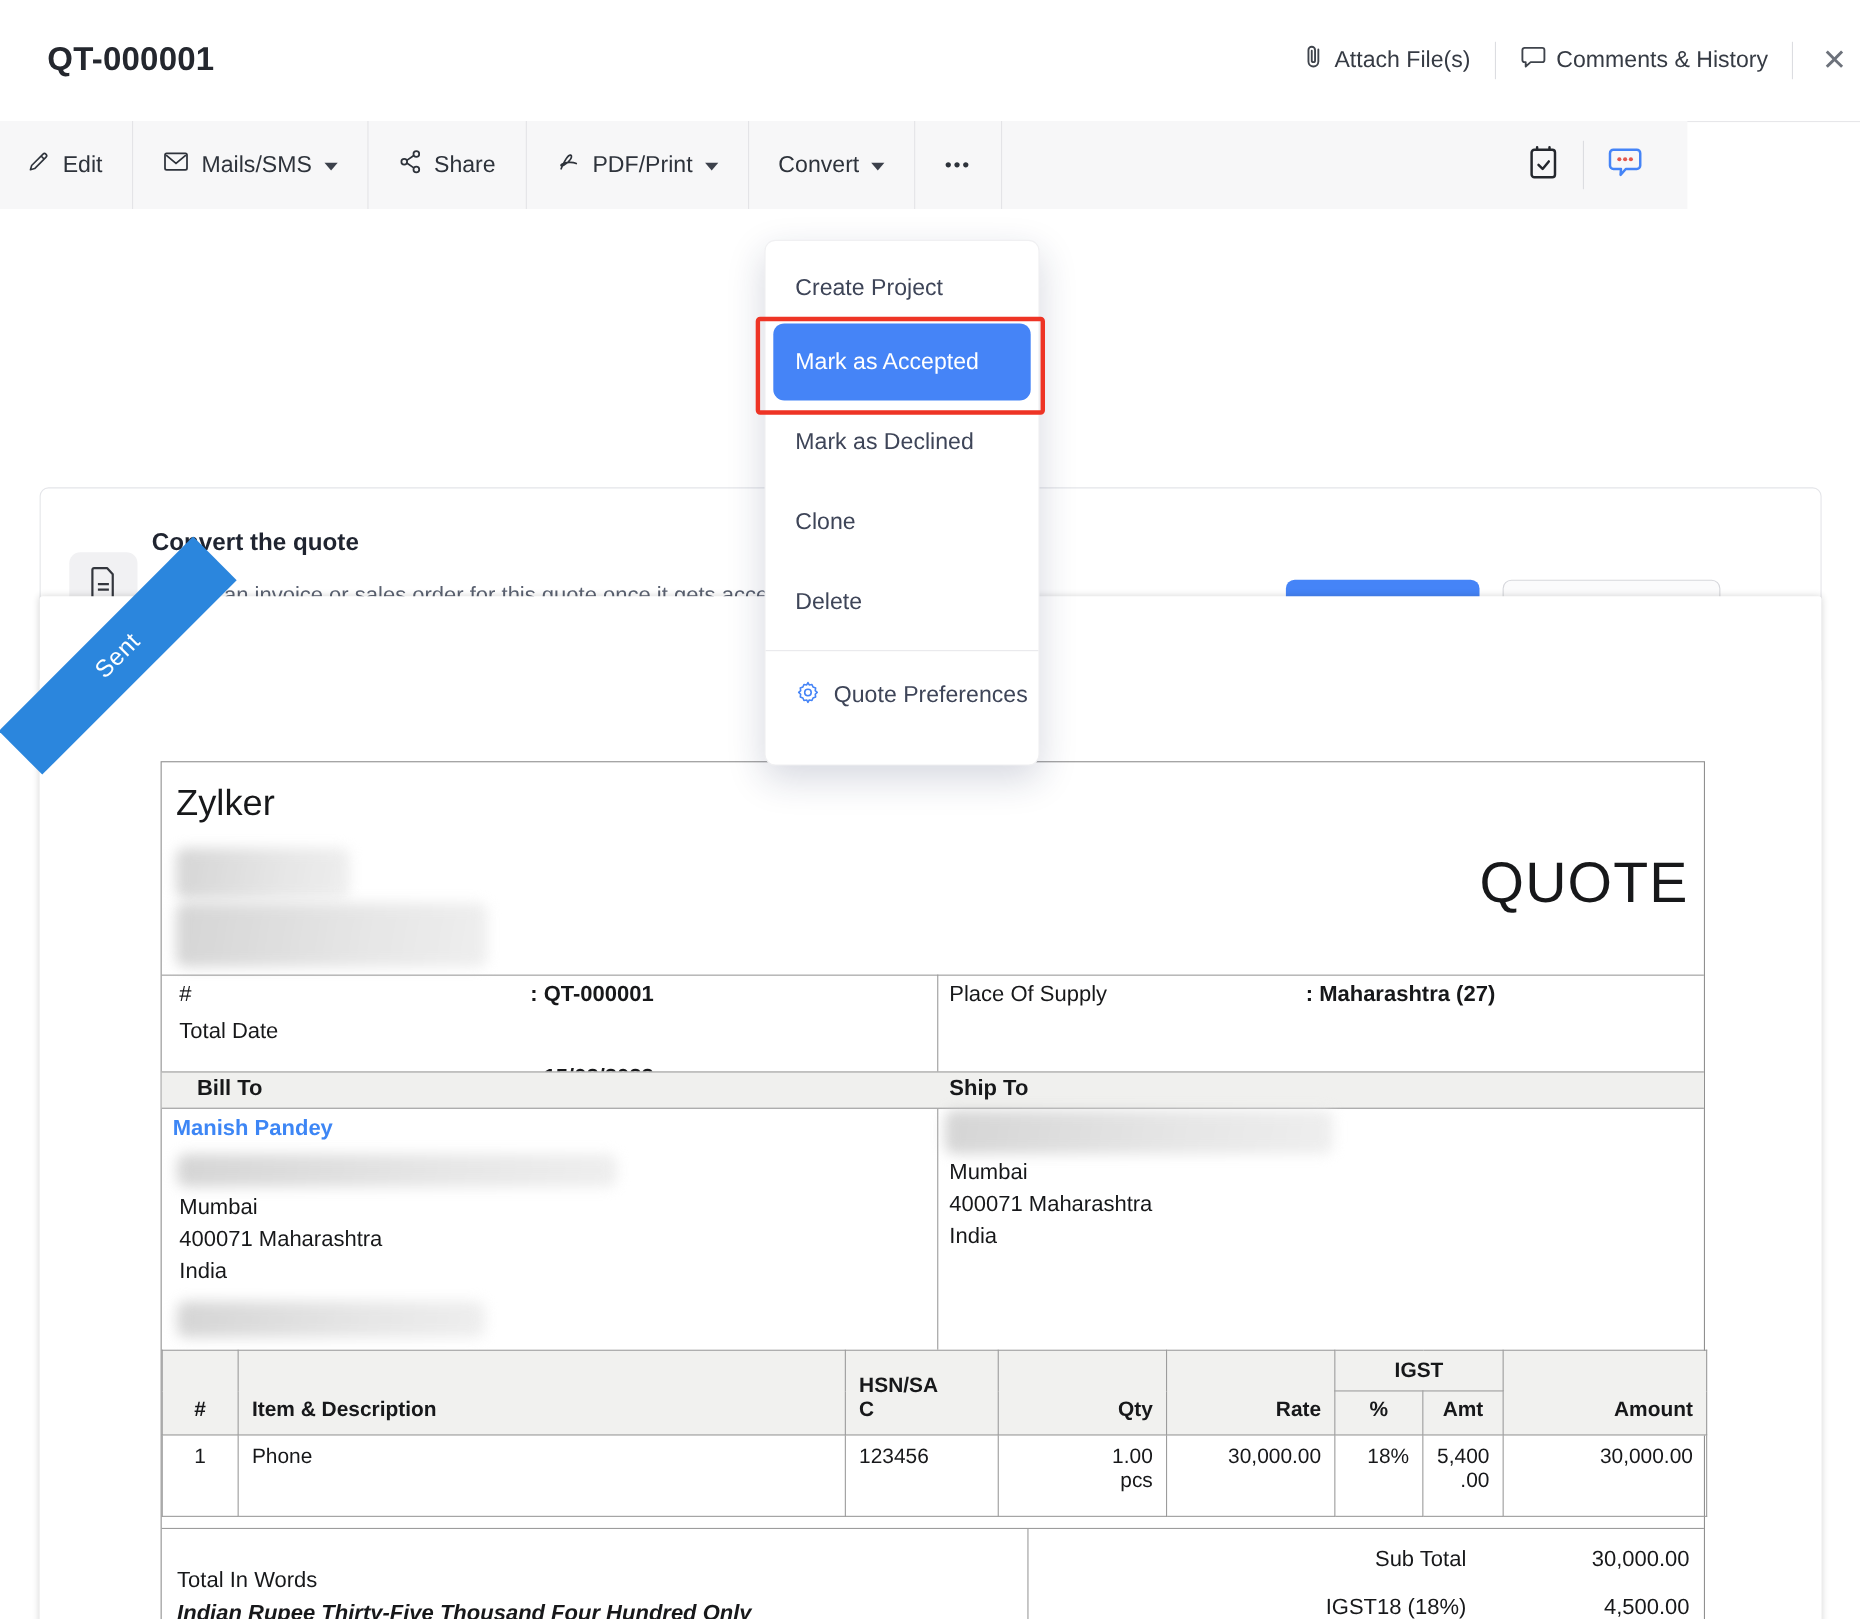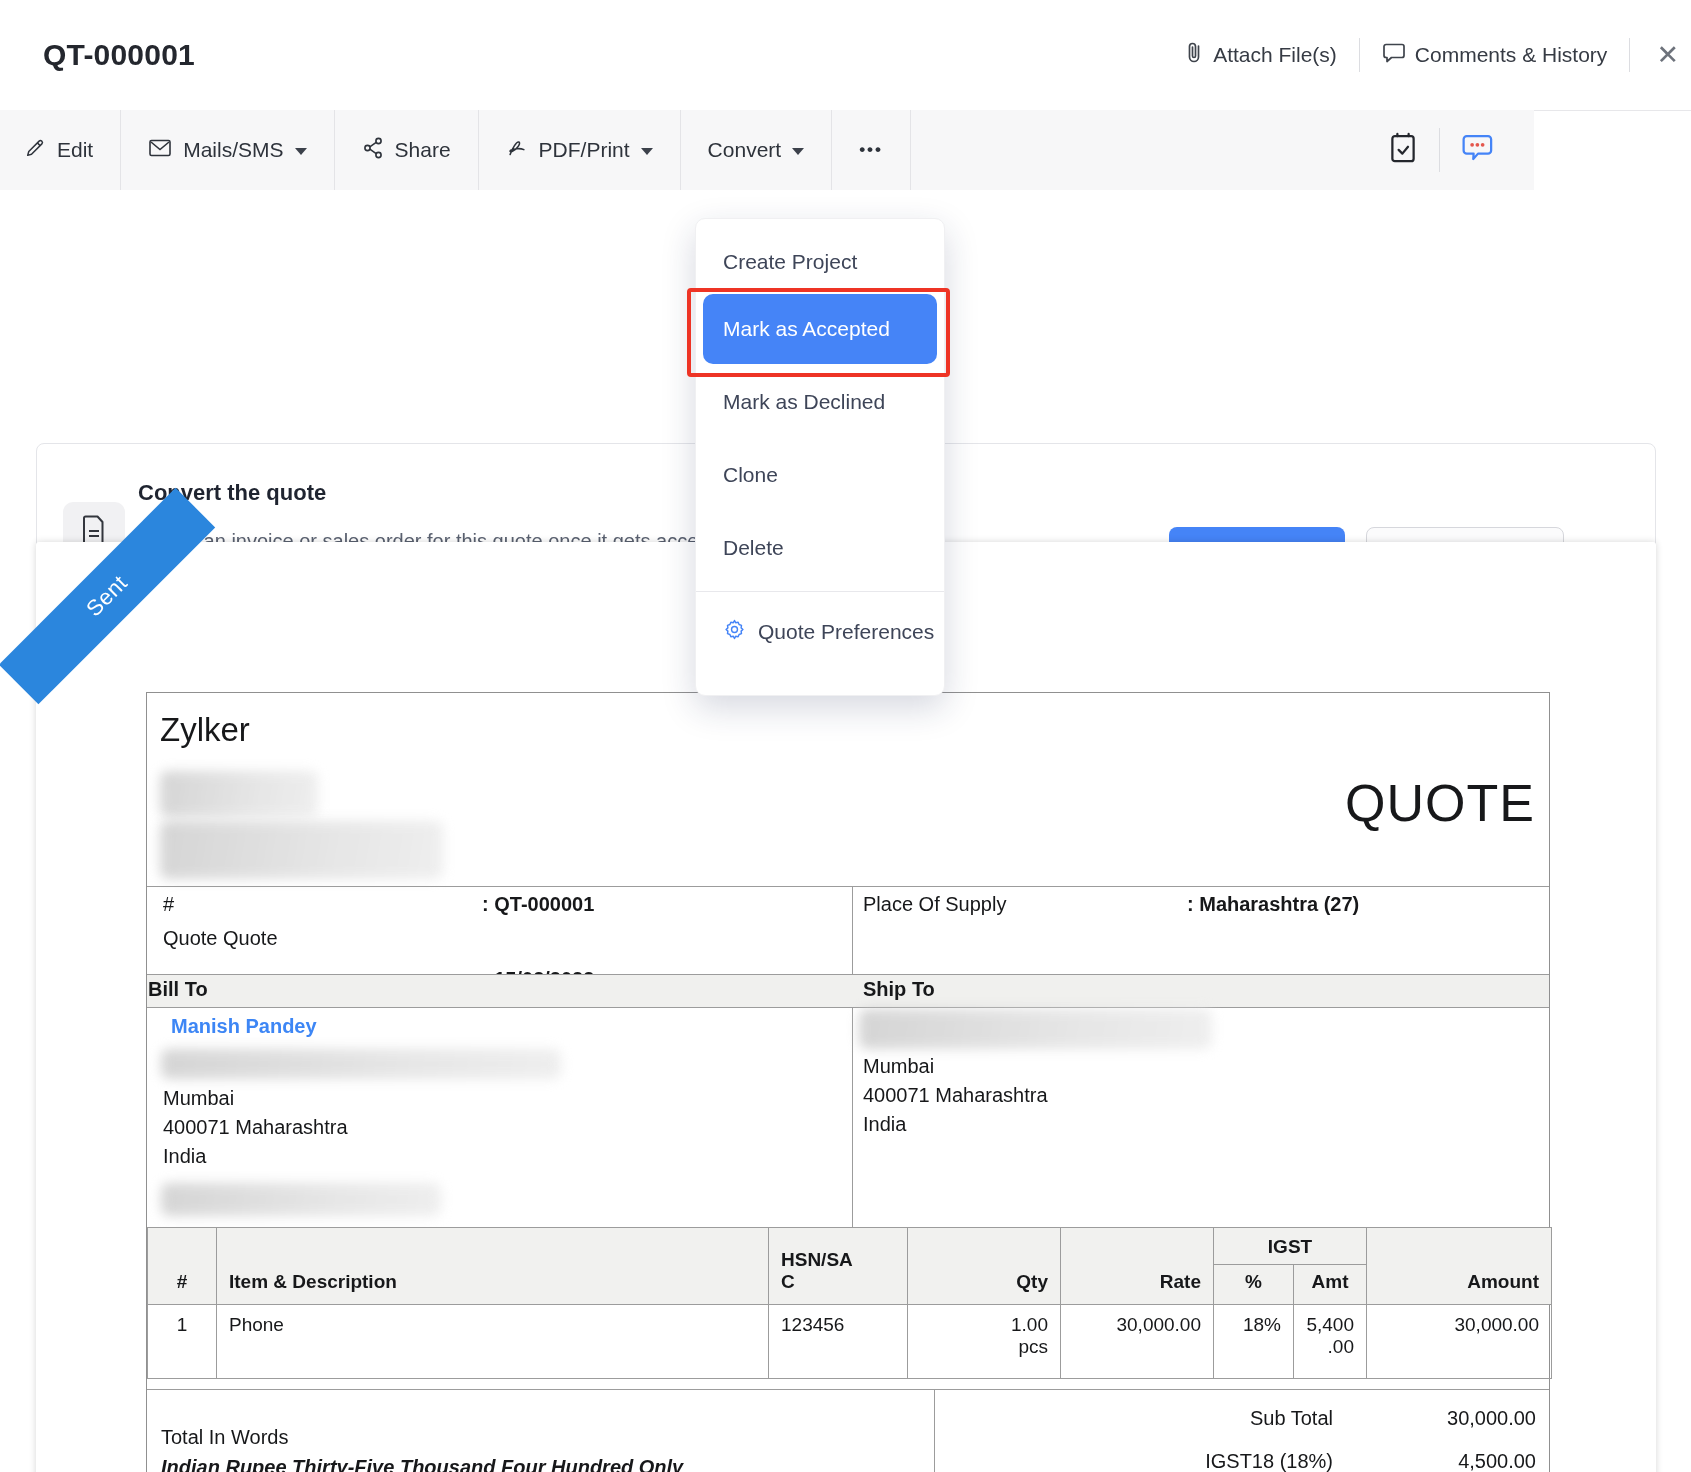--- a/index.html
+++ b/index.html
@@ -250,30 +250,30 @@
         <div class="doc-company">Zylker</div>
         <div class="blur-blob" style="left:13px;top:78px;width:158px;height:46px;"></div>
         <div class="blur-blob" style="left:13px;top:128px;width:283px;height:58px;"></div>
         <div class="doc-type">QUOTE</div>
 
         <div class="doc-rule" style="top:193px;"></div>
         <div class="doc-vdiv"></div>
 
         <div class="meta-label" style="left:16px;top:200px;">#</div>
         <div class="meta-value" style="left:335px;top:200px;">: QT-000001</div>
-        <div class="meta-label" style="left:16px;top:234px;">Quote Quote</div>
+        <div class="meta-label" style="left:16px;top:234px;">Total Date</div>
         <div class="meta-value" style="left:335px;top:234px;margin-top:41px;">: 15/02/2023</div>
         <div class="meta-label" style="left:716px;top:200px;">Place Of Supply</div>
         <div class="meta-value" style="left:1040px;top:200px;">: Maharashtra (27)</div>
 
         <div class="band"></div>
-        <div class="band-label" style="left:1px;text-align:right;">Bill To</div>
+        <div class="band-label" style="left:32px;text-align:right;">Bill To</div>
         <div class="band-label" style="left:716px;">Ship To</div>
 
-        <div class="link-name" style="left:24px;top:322px;">Manish Pandey</div>
+        <div class="link-name" style="left:10px;top:322px;">Manish Pandey</div>
         <div class="blur-blob" style="left:14px;top:356px;width:400px;height:30px;"></div>
         <div class="doc-line" style="left:16px;top:394px;">Mumbai</div>
         <div class="doc-line" style="left:16px;top:423px;">400071 Maharashtra</div>
         <div class="doc-line" style="left:16px;top:452px;">India</div>
         <div class="blur-blob" style="left:14px;top:490px;width:280px;height:33px;"></div>
 
         <div class="blur-blob" style="left:712px;top:316px;width:353px;height:40px;"></div>
         <div class="doc-line" style="left:716px;top:362px;">Mumbai</div>
         <div class="doc-line" style="left:716px;top:391px;">400071 Maharashtra</div>
         <div class="doc-line" style="left:716px;top:420px;">India</div>

